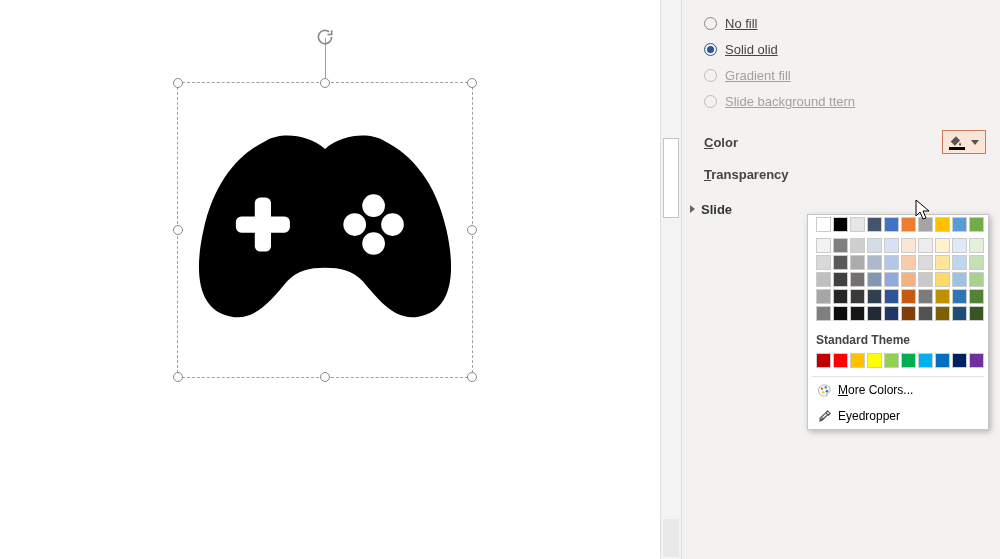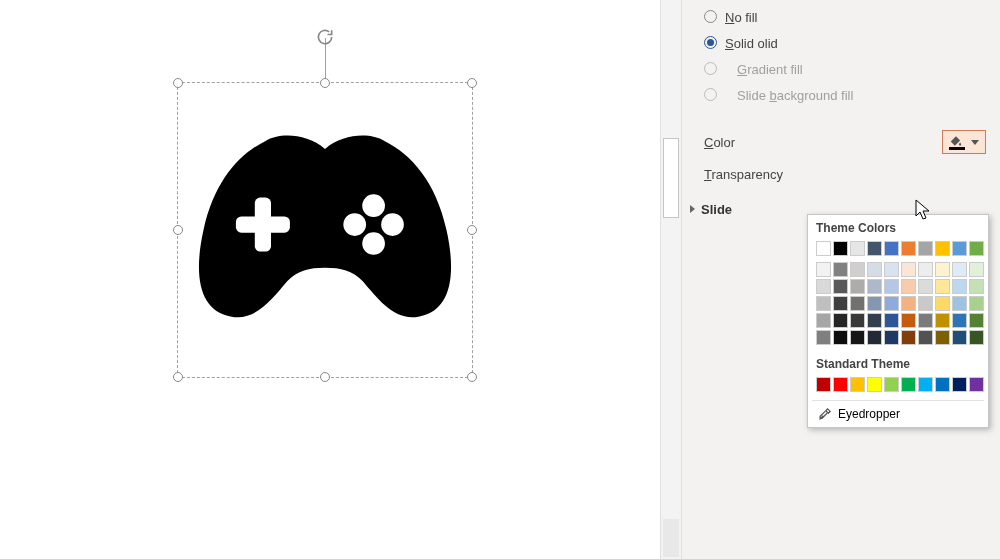--- a/index.html
+++ b/index.html
@@ -2,28 +2,28 @@
 <html><head>
 <meta charset="utf-8">
 <style>
   * { box-sizing: border-box; margin: 0; padding: 0; font-family: "Segoe UI", Arial, sans-serif; }
   body { width: 1000px; height: 559px; overflow: hidden; background: #fff; display: flex; }
   .canvas-area { flex: 1; position: relative; background: #fff; }
   .scroll-strip { width: 22px; background: #f3f3f3; border-left: 1px solid #e0e0e0; border-right: 1px solid #e0e0e0; position: relative; }
   .scroll-thumb { position: absolute; left: 2px; right: 2px; top: 138px; height: 80px; background: #fff; border: 1px solid #c5c5c5; }
   .scroll-bottom { position: absolute; left: 2px; right: 2px; bottom: 2px; height: 38px; background: #e8e8e8; }
   .panel { width: 318px; background: #f3f2f1; padding: 10px 14px 0 22px; font-size: 13px; color: #444; }
-  .radio-row { display: flex; align-items: flex-start; height: 26px; cursor: pointer; }
+  .radio-row { display: flex; align-items: center; height: 26px; cursor: pointer; text-decoration: underline; }
   .radio { width: 13px; height: 13px; border: 1px solid #888; border-radius: 50%; margin-right: 8px; display: flex; align-items: center; justify-content: center; }
   .radio.sel { border-color: #2b579a;}
   .radio.sel::after { content: ""; width: 7px; height: 7px; background: #2b579a; border-radius: 50%; }
   .radio.disabled { border-color: #bbb; }
-  .radio-row.disabled { color: #a0a0a0; gap: 12px; }
+  .radio-row.disabled { color: #a0a0a0; }
   .uline { text-decoration: underline; text-underline-offset: 1px; }
-  .ctl-row { display: flex; align-items: center; justify-content: space-between; height: 32px; }
+  .ctl-row { display: flex; align-items: center; justify-content: space-between; height: 32px; font-weight: bold; }
   .color-btn { width: 44px; height: 24px; border: 1px solid #d07a56; background: #fbe5d6; display: flex; align-items: center; justify-content: center; gap: 2px; cursor: pointer; position: relative;}
   .color-btn .bucket { font-size: 13px; }
   .color-btn .underline-bar { position:absolute; bottom:3px; left:6px; width:16px; height:3px; background:#000;}
   .color-btn .tri { width: 0; height: 0; border-left: 4px solid transparent; border-right: 4px solid transparent; border-top: 5px solid #555; margin-left:6px;}
   .line-row { display: flex; align-items: center; height: 30px; margin-top: 4px; margin-left: -14px; cursor: pointer; }
   .line-row .caret { width: 0; height: 0; border-top: 4px solid transparent; border-bottom: 4px solid transparent; border-left: 5px solid #666; margin-right: 6px; }
   .line-row b { font-weight: 600; color: #333; }
   
   .popup { position: absolute; top: 214px; left: 807px; width: 182px; background: #fff; border: 1px solid #c6c6c6; box-shadow: 2px 2px 6px rgba(0,0,0,.25); font-size: 12px; z-index: 50;}
   .popup-h { padding: 6px 8px 4px; font-weight: 600; color: #444; }
@@ -90,21 +90,21 @@
   <div class="radio-row">
     <span class="radio sel"></span>
     <span><span class="uline">S</span><span>olid olid</span></span>
   </div>
   <div class="radio-row disabled">
     <span class="radio disabled"></span>
     <span><span class="uline">G</span><span>radient fill</span></span>
   </div>
   <div class="radio-row disabled">
     <span class="radio disabled"></span>
-    <span>Slide <span class="uline">b</span><span>ackground fill</span></span>
+    <span>Slide <span class="uline">b</span><span>ackground ttern</span></span>
   </div>
 
   <div style="height:12px"></div>
   <div class="ctl-row">
     <span><span class="uline">C</span><span>olor</span></span>
     <div class="color-btn">
       <span class="bucket">
         <svg width="14" height="14" viewBox="0 0 24 24">
             <path fill="#555" d="M19 11l-7-7-9 9 7 7zM19 20a2 2 0 0 0 2-2c0-1.3-2-3.5-2-3.5S17 16.7 17 18a2 2 0 0 0 2 2z"></path>
           </svg>
@@ -118,21 +118,20 @@
     <span></span>
   </div>
 
   <div class="line-row">
     <span class="caret"></span>
     <b>Slide</b>
   </div>
 </div>
 
 <div class="popup">
-  <div class="popup-h">Theme Colors</div>
   <div class="sw-grid" id="theme-row">
       <div class="sw" style="background: rgb(255, 255, 255);"></div>
       <div class="sw" style="background: rgb(0, 0, 0);"></div>
       <div class="sw" style="background: rgb(231, 230, 230);"></div>
       <div class="sw" style="background: rgb(68, 84, 106);"></div>
       <div class="sw" style="background: rgb(68, 114, 196);"></div>
       <div class="sw" style="background: rgb(237, 125, 49);"></div>
       <div class="sw" style="background: rgb(165, 165, 165);"></div>
       <div class="sw" style="background: rgb(255, 192, 0);"></div>
       <div class="sw" style="background: rgb(91, 155, 213);"></div>
@@ -199,20 +198,32 @@
       <div class="sw" style="background: rgb(146, 208, 80);"></div>
       <div class="sw" style="background: rgb(0, 176, 80);"></div>
       <div class="sw" style="background: rgb(0, 176, 240);"></div>
       <div class="sw" style="background: rgb(0, 112, 192);"></div>
       <div class="sw" style="background: rgb(0, 32, 96);"></div>
       <div class="sw" style="background: rgb(112, 48, 160);"></div>
     </div>
   <div class="divider"></div>
   <div class="popup-item">
     <span class="ico">
+      <svg width="15" height="15" viewBox="0 0 24 24">
+          <circle cx="8" cy="9" r="2.2" fill="#e74"></circle> 
+          <circle cx="14" cy="7" r="2.2" fill="#4a9"></circle>
+          <circle cx="16" cy="13" r="2.2" fill="#47c"></circle>
+          <circle cx="10" cy="15" r="2.2" fill="#ec4"></circle>
+          <path fill="none" stroke="#888" d="M12 3a9 9 0 1 0 5 16c-3 0-2-3 0-3 3 0 4-2 4-5a9 9 0 0 0-9-8z"></path>
+        </svg>
+    </span>
+    <span><span class="uline">M</span><span>ore Colors...</span></span>
+  </div>
+  <div class="popup-item">
+    <span class="ico">
       <svg width="15" height="15" viewBox="0 0 24 24" fill="none" stroke="#555" stroke-width="2">
           <path d="M4 20l6-6M17 3l4 4-3 3-4-4zM13 7l-8 8v3h3l8-8"></path>
         </svg>
     </span>
     <span>Eyedropper</span>
   </div>
 </div>
 
 <div class="cursor-arrow">
   <svg width="20" height="24" viewBox="0 0 20 24">

